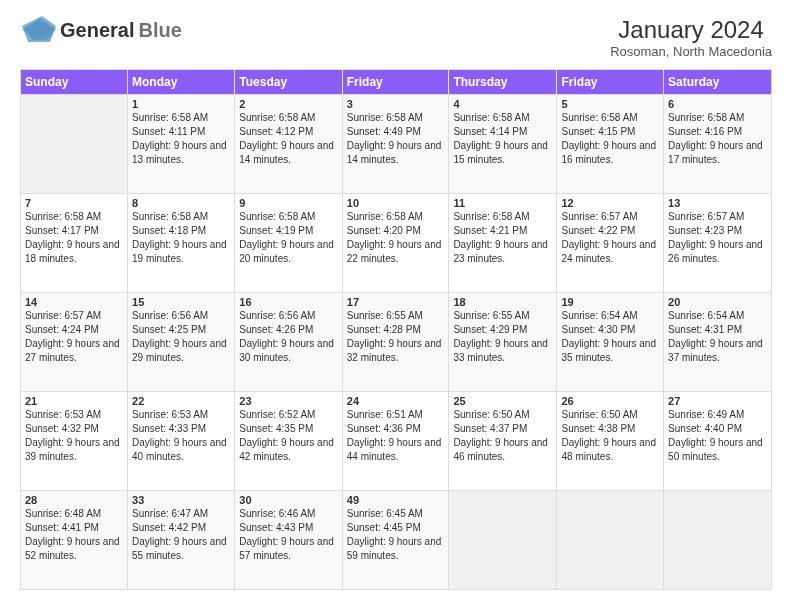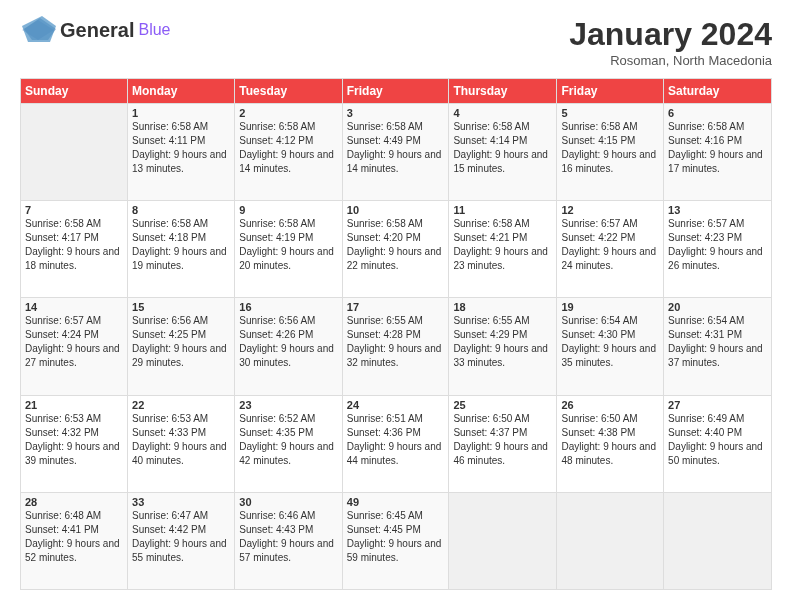--- a/index.html
+++ b/index.html
@@ -25,35 +25,36 @@
     }
     .logo {
       display: flex;
       flex-direction: column;
       align-items: flex-start;
     }
     .title-block {
       text-align: right;
     }
     .main-title {
-      font-size: 32px;
-      font-weight: bold;
+      font-size: 24px;
+      font-weight: normal;
       color: #333;
+      text-align: center;
     }
     .subtitle {
       font-size: 13px;
       color: #555;
     }
     .calendar {
       width: 100%;
       border-collapse: collapse;
       flex: 1;
     }
     .calendar thead tr th {
-      background-color: #ef4444;
+      background-color: #8b5cf6;
       color: #fff;
       font-size: 12px;
       font-weight: bold;
       padding: 5px 4px;
       text-align: left;
       border: 1px solid #ddd;
     }
     .calendar tbody tr td {
       vertical-align: top;
       border: 1px solid #ddd;
@@ -84,23 +85,23 @@
       display: flex;
       align-items: center;
       gap: 4px;
     }
     .logo-general {
       font-size: 20px;
       font-weight: bold;
       color: #333;
     }
     .logo-blue-text {
-      font-size: 16px;
-      font-weight: normal;
-      color: #8b5cf6;
+      font-size: 20px;
+      font-weight: bold;
+      color: #737373;
     }
   </style>
 </head>
 <body>
 
 <div class="page">
   <div class="header">
     <div class="logo">
       <div class="logo-wrapper">
         <svg width="36" height="28" viewBox="0 0 36 28">

